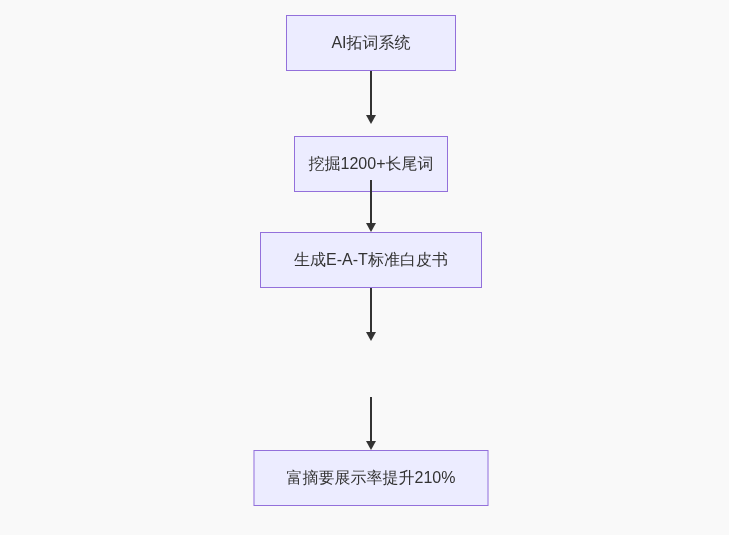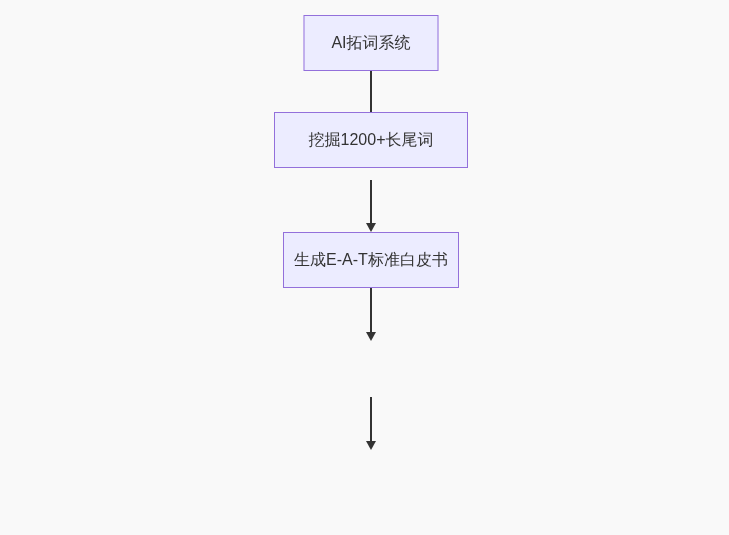--- a/index.html
+++ b/index.html
@@ -22,23 +22,23 @@
     box-sizing: border-box;
     background: var(--node-fill, #ECECFF);
     border: 1px solid var(--node-border, #9370DB);
     color: var(--node-text, #333333);
     font-size: 16px;
     display: flex;
     align-items: center;
     justify-content: center;
     white-space: nowrap;
   }
-  .node-1 { top: 15px;  width: 135px; }
-  .node-2 { top: 112px; width: 194px; }
-  .node-3 { top: 232px; width: 176px; }
+  .node-1 { top: 15px;  width: 170px; }
+  .node-2 { top: 136px; width: 154px; }
+  .node-3 { top: 232px; width: 222px; }
   .node-4 { top: 341px; width: 215px; }
   .node-5 { top: 450px; width: 235px; }
 
   .flow-arrow {
     position: absolute;
     left: 371px;
     transform: translateX(-50%);
     width: 10px;
     display: flex;
     flex-direction: column;
@@ -92,14 +92,17 @@
     <div class="arrow-line"></div>
     <div class="arrow-head"></div>
   </div>
 
 
   <div class="flow-arrow arrow-4">
     <div class="arrow-line"></div>
     <div class="arrow-head"></div>
   </div>
 
+  <div class="flow-node node-5">
+    <span>富摘要展示率提升210%</span>
+  </div>
 
 </div>
 
 </body></html>

